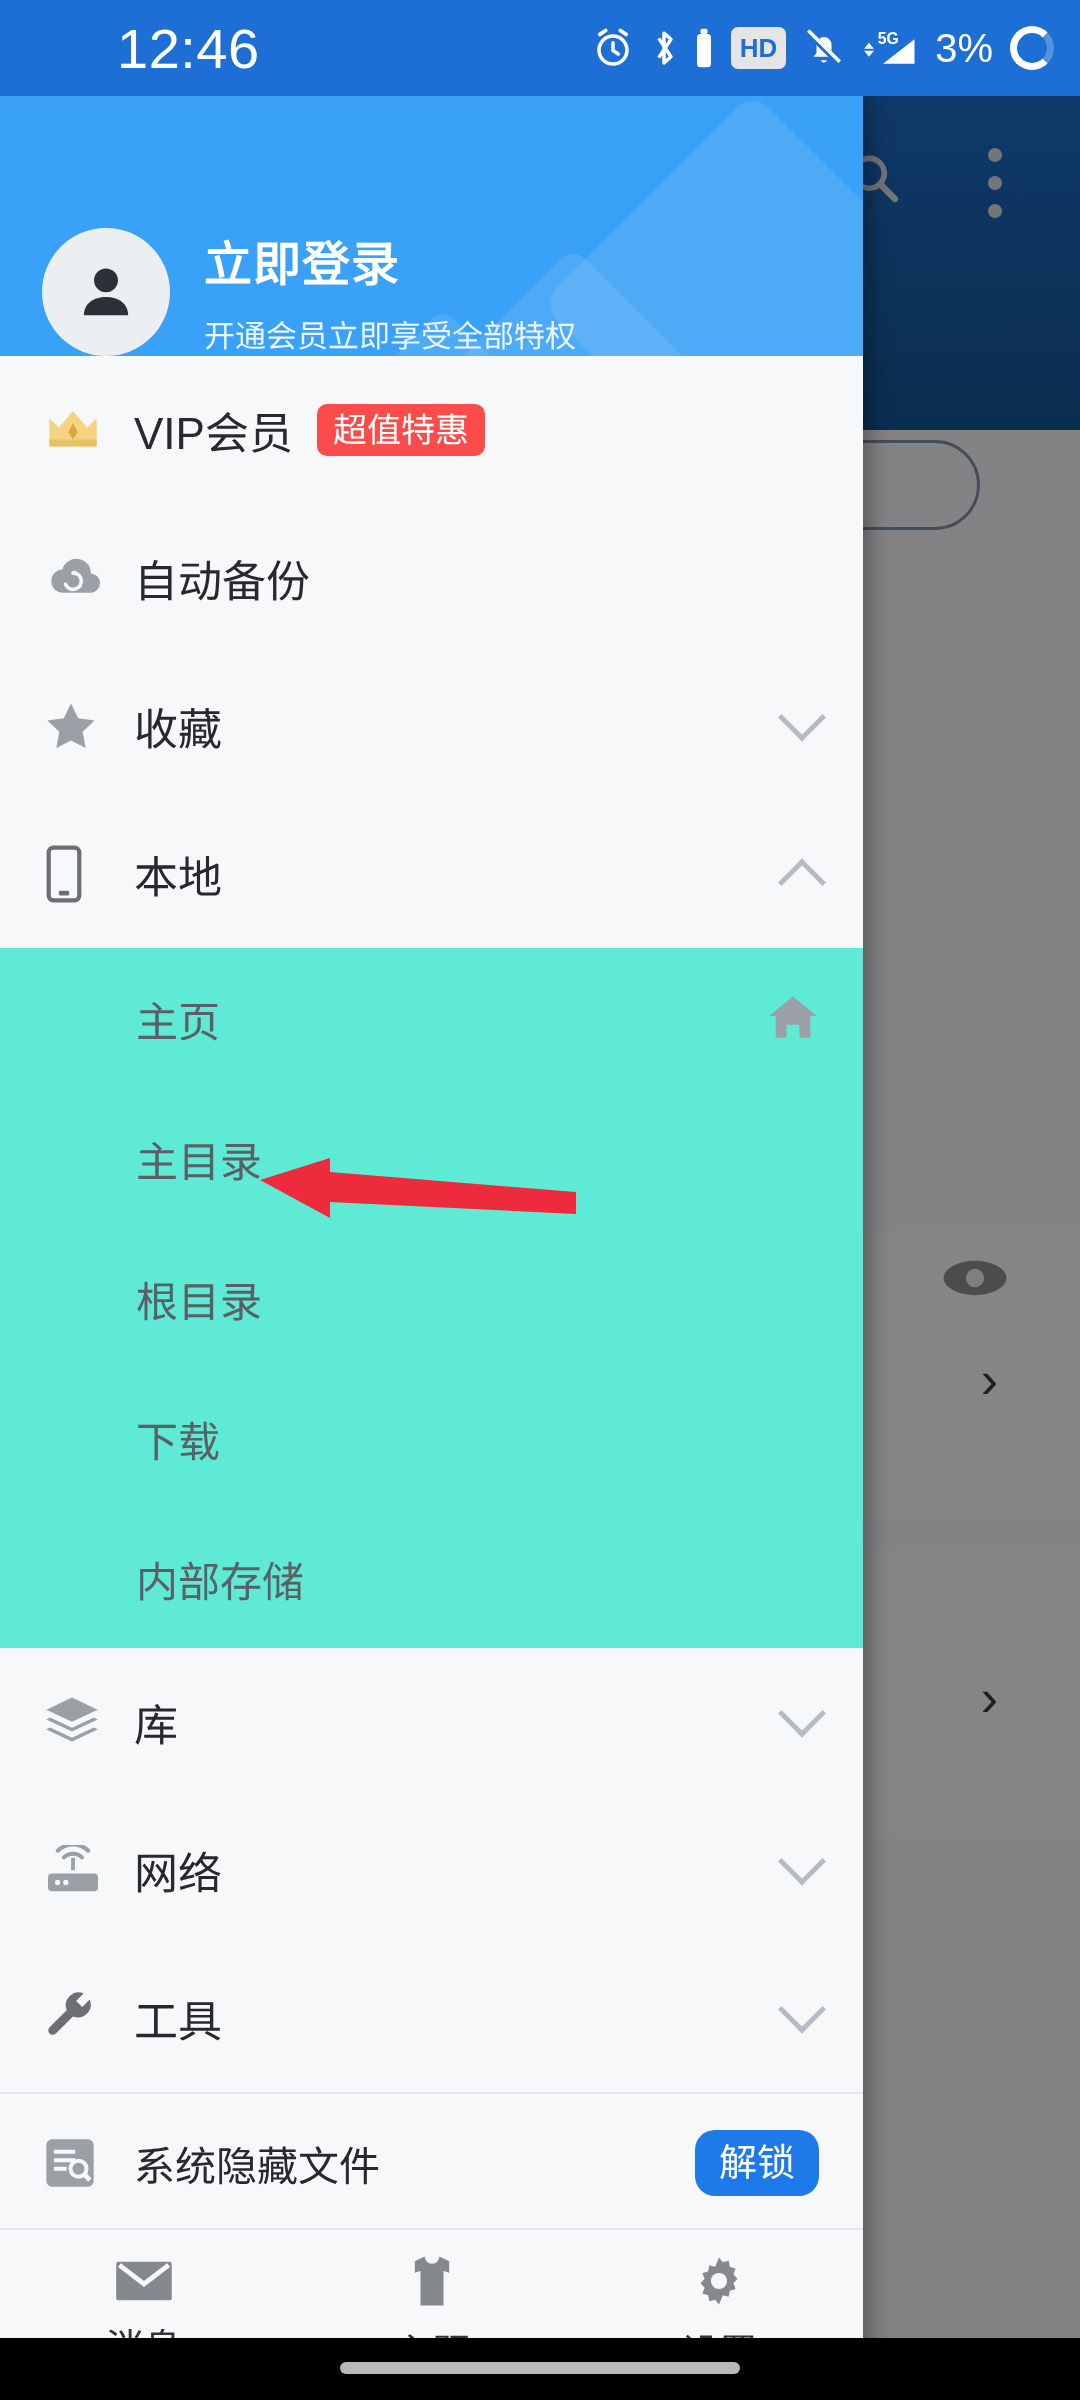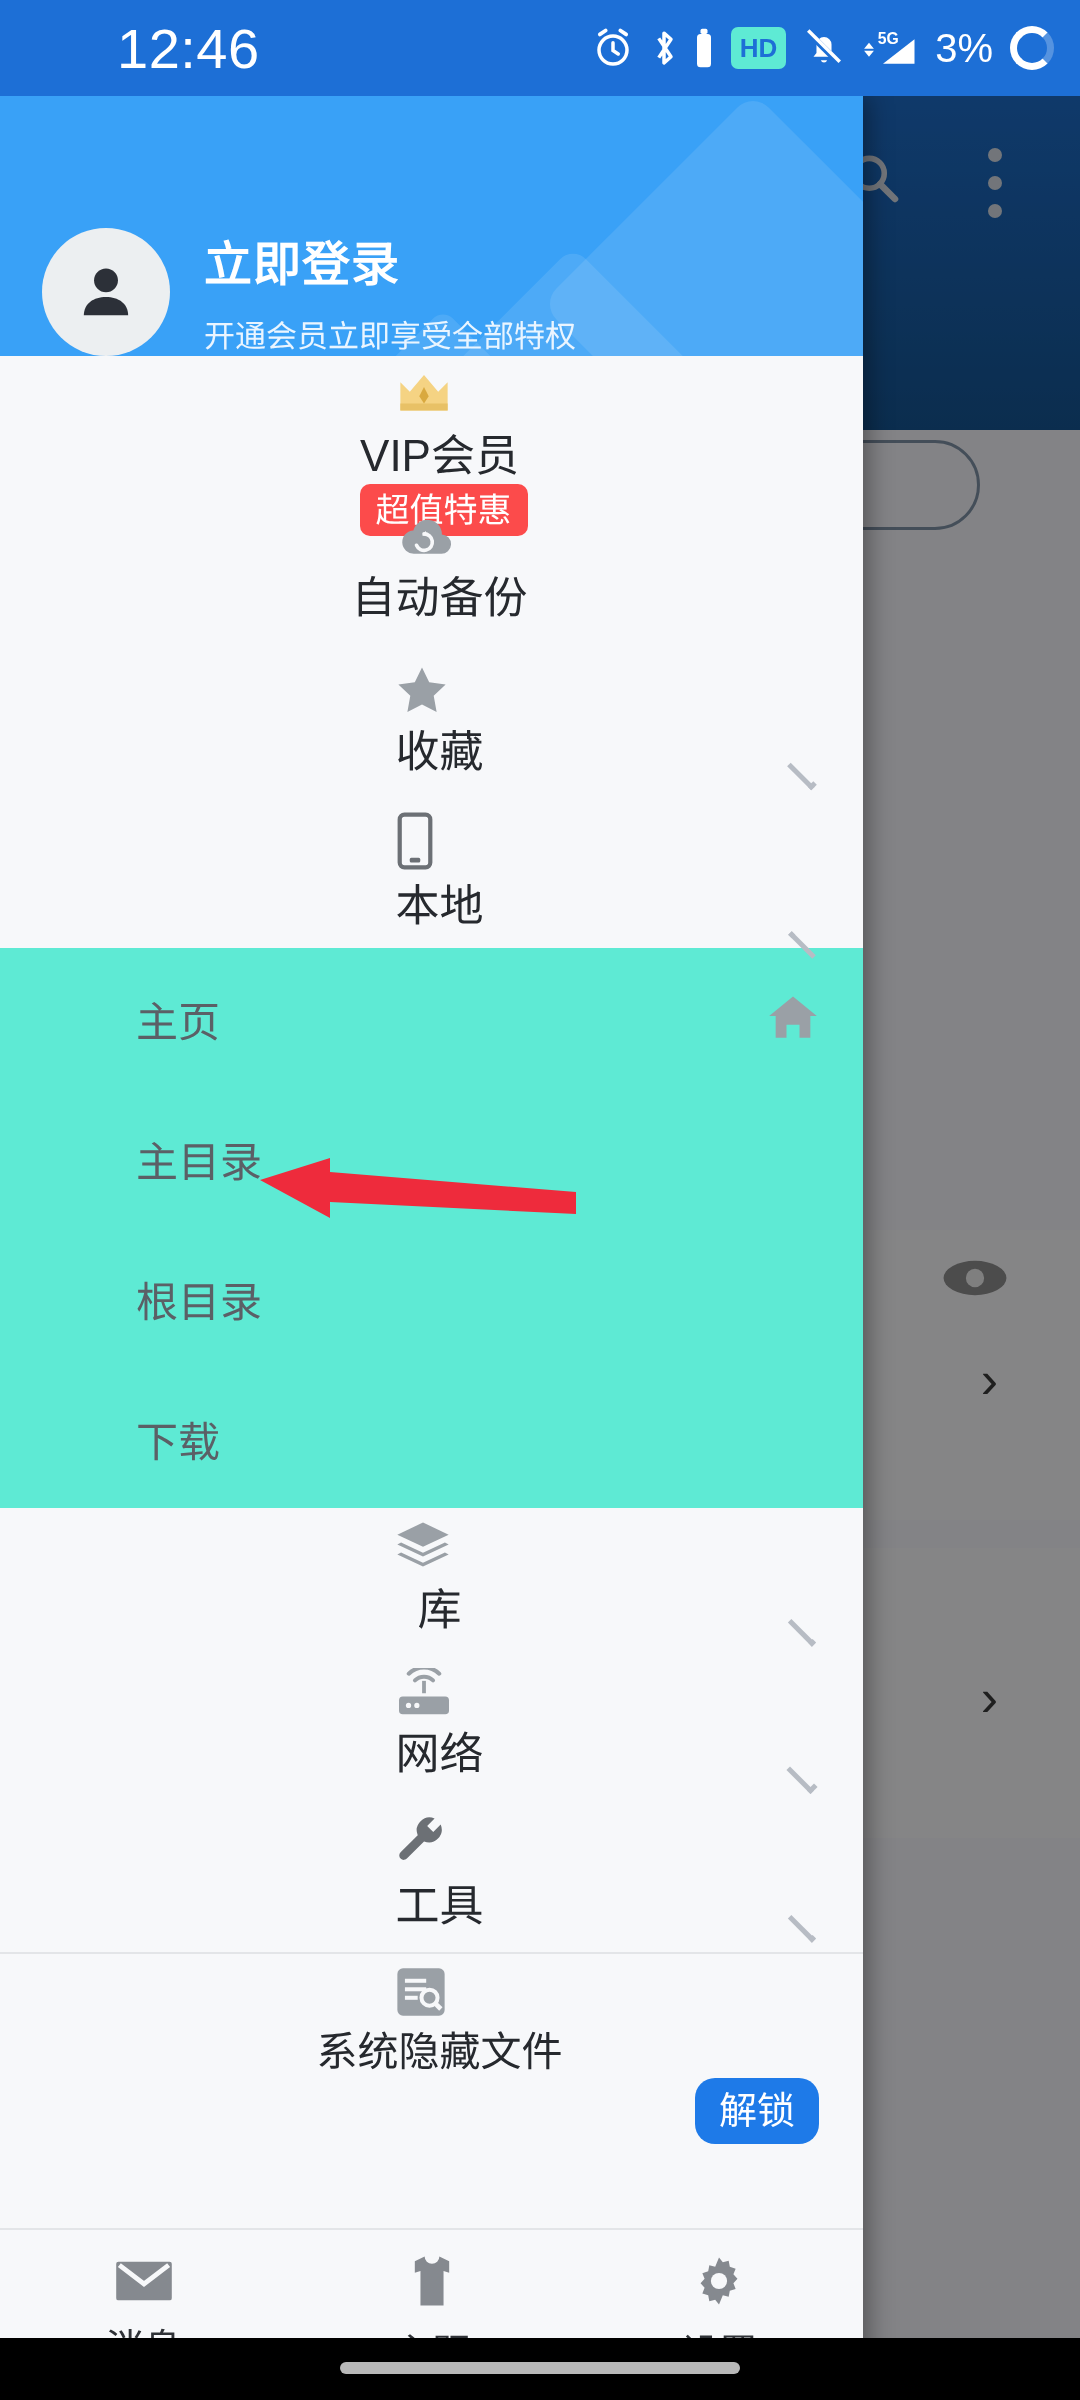--- a/index.html
+++ b/index.html
@@ -52,21 +52,21 @@
   #scrim { position:absolute; inset:0; background:rgba(0,0,0,.45); }
 
   
   #statusbar {
     position:absolute; left:0; right:0; top:0; height:96px; background:#1d6fd6;
     display:flex; align-items:center; z-index:40; color:#fff;
   }
   #clock { font-size:56px; margin-left:117px; letter-spacing:.5px; }
   #status-icons { margin-left:auto; margin-right:26px; display:flex; align-items:center; gap:17px; }
   #status-icons svg { display:block; }
-  .hd-badge { background:#5eead4; color:#1d6fd6; font-size:26px; font-weight:bold;
+  .hd-badge { background:#e5e5e5; color:#1d6fd6; font-size:26px; font-weight:bold;
               border-radius:7px; padding:8px 9px; line-height:1; }
   #batt-pct { font-size:40px; font-weight:500; }
   .ring { width:44px; height:44px; border:7px solid #fff; border-radius:50%;
           border-right-color:rgba(255,255,255,.25); }
 
   
   #drawer {
     position:absolute; left:0; top:96px; width:863px; bottom:0;
     background:#f7f8fa; z-index:30; display:flex; flex-direction:column;
     box-shadow:6px 0 22px rgba(0,0,0,.35);
@@ -85,21 +85,21 @@
     width:128px; height:128px; border-radius:50%; background:#eceff1;
     margin-left:42px; flex:none; position:relative; z-index:2;
   }
   #avatar svg { position:absolute; left:50%; top:50%; transform:translate(-50%,-50%); }
   #hdr-text { margin-left:34px; position:relative; z-index:2; }
   #hdr-title { font-size:48px; color:#fff; font-weight:bold; letter-spacing:1px; }
   #hdr-sub   { font-size:31px; color:#eaf5ff; margin-top:16px; }
 
   #menu { flex:1; overflow:hidden; }
 
-  .row { height:148px; display:flex; align-items:center; padding:12px 44px; position:relative;flex-direction:column; }
+  .row { height:148px; display:flex; align-items:center; padding:12px 44px; position:relative; }
   .row .ico { width:74px; flex:none; display:flex; align-items:center; justify-content:flex-start; }
   .row .label { font-size:44px; color:#26292e; margin-left:16px; white-space:nowrap; }
   .row .chev {
     margin-left:auto; width:34px; height:34px;
     border-right:5px solid #b7bcc4; border-bottom:5px solid #b7bcc4;
   }
   .chev.down { transform:rotate(45deg) translate(-6px,-6px); }
   .chev.up   { transform:rotate(-135deg) translate(-6px,-6px); }
 
   .badge-sale {
@@ -307,20 +307,23 @@
       </div>
       <div class="subrow">
         <span class="label">主目录</span>
       </div>
       <div class="subrow">
         <span class="label">根目录</span>
       </div>
       <div class="subrow">
         <span class="label">下载</span>
       </div>
+      <div class="subrow">
+        <span class="label">内部存储</span>
+      </div>
     </div>
 
     <div class="row">
       <span class="ico">
         <svg width="56" height="54" viewBox="0 0 24 23" fill="#9aa0a6">
           <path d="M12 1 23 6.2 12 11.4 1 6.2z"></path>
           <path d="M12 14 2.6 9.6 1 10.4 12 15.6 23 10.4l-1.6-.8z"></path>
           <path d="M12 18.3 2.6 13.9 1 14.7 12 19.9 23 14.7l-1.6-.8z"></path>
         </svg>
       </span>

